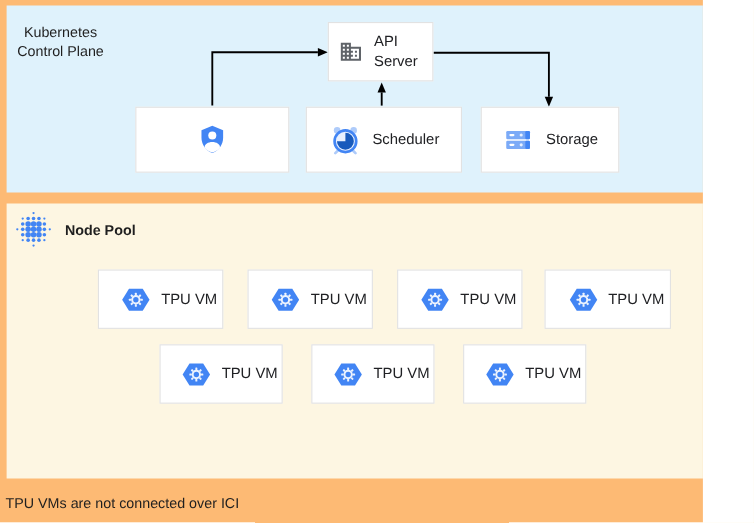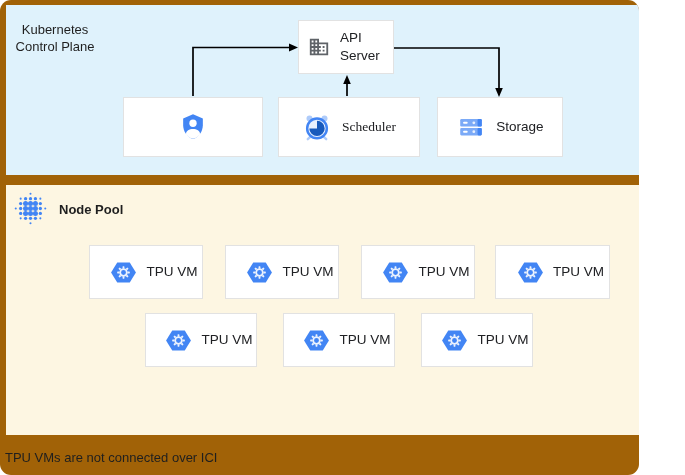--- a/index.html
+++ b/index.html
@@ -1,18 +1,18 @@
 <!DOCTYPE html>
 <html><head>
 <meta charset="utf-8">
 <style>
   html,body{margin:0;padding:0;background:#fff;}
   .page{
-    position:relative;width:639px;height:475px;background:#a16207;
-    font-family:"Liberation Sans",sans-serif;color:#202124;overflow:hidden;border-radius:11px;
+    position:relative;width:639px;height:475px;background:#fdba74;
+    font-family:"Liberation Sans",sans-serif;color:#202124;overflow:hidden;
   }
   .region{position:absolute;box-sizing:border-box;}
   .region.cp{left:6px;top:5px;width:674px;height:170px;background:#DFF2FC;}
   .region.np{left:6px;top:185px;width:674px;height:250px;background:#FDF6E2;}
   .cp-title{
     position:absolute;left:8px;top:21px;width:94px;text-align:center;
     font-size:13px;line-height:17px;color:#1f1f1f;
   }
   .node-box{
     position:absolute;background:#ffffff;border:1px solid #E2E2E2;
@@ -59,21 +59,21 @@
   </div>
 
   <div class="node-box" style="left:123px;top:97px;width:140px;height:60px;">
     <svg width="30" height="30" viewBox="0 0 32 32">
       <path fill="#4285F4" d="M16 2.5 L26.5 6.8 V14 C26.5 20.8 22 26.6 16 28.8 C10 26.6 5.5 20.8 5.5 14 V6.8 Z"></path>
       <circle cx="16" cy="12" r="3.9" fill="#fff"></circle>
       <path fill="#fff" d="M16 18.2 C11.9 18.2 8.6 20.3 8.6 22.9 V23.9 C10.5 26.2 13 27.7 16 28.5 C19 27.7 21.5 26.2 23.4 23.9 V22.9 C23.4 20.3 20.1 18.2 16 18.2 Z"></path>
     </svg>
   </div>
 
-  <div class="node-box" style="left:278px;top:97px;width:142px;height:60px;font-family:Liberation Serif, serif;">
+  <div class="node-box" style="left:278px;top:97px;width:142px;height:60px;">
     <svg width="30" height="30" viewBox="0 0 32 32">
       <circle cx="8" cy="7" r="3.2" fill="#AECBFA"></circle>
       <circle cx="24" cy="7" r="3.2" fill="#AECBFA"></circle>
       <g stroke="#AECBFA" stroke-width="2.6" stroke-linecap="round">
         <line x1="6.2" y1="29" x2="9.3" y2="26"></line>
         <line x1="25.8" y1="29" x2="22.7" y2="26"></line>
       </g>
       <circle cx="16" cy="17.5" r="10.5" fill="#E8F0FE" stroke="#4285F4" stroke-width="2.6"></circle>
       <path fill="#185ABC" d="M16 17.5 L16 9.3 A8.2 8.2 0 1 1 7.8 17.5 Z"></path>
     </svg>

